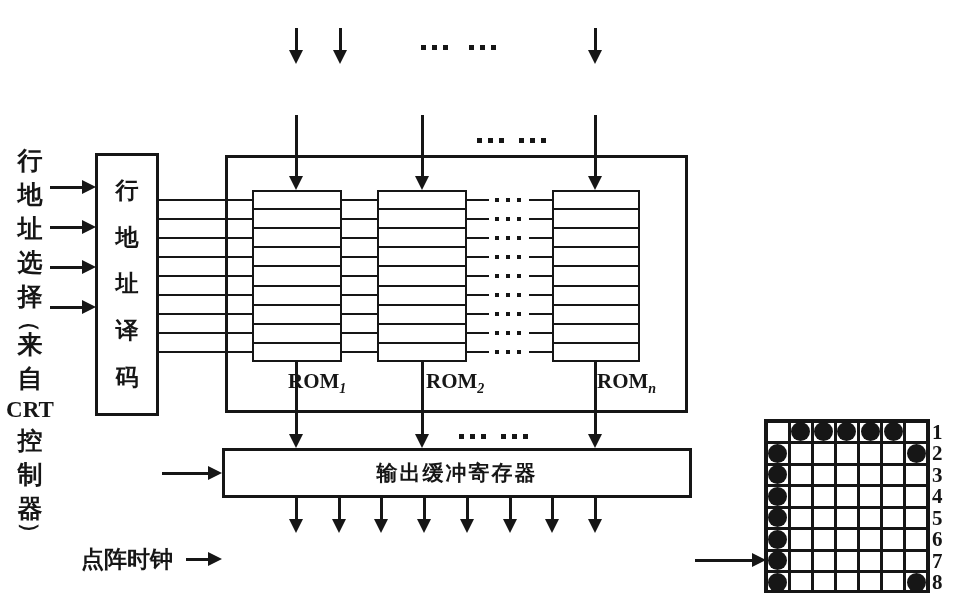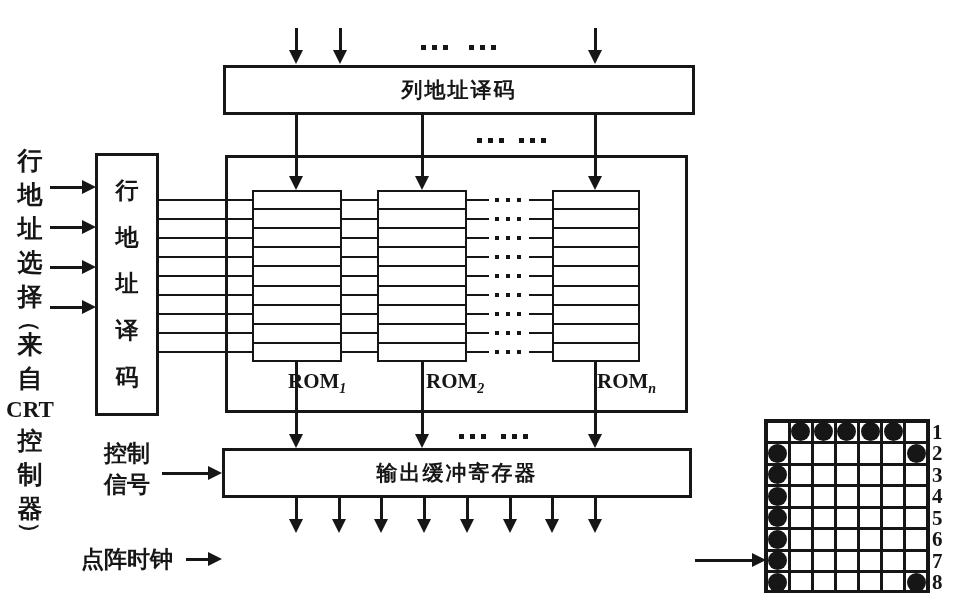--- a/index.html
+++ b/index.html
@@ -32,23 +32,20 @@
   .side-label { position:absolute; font-size:23px; font-weight:bold; line-height:31px;
                 text-align:center; white-space:nowrap; }
   .rownum { position:absolute; font-size:21px; font-weight:bold; line-height:22px; }
 </style>
 </head>
 <body>
 
 <div id="stage">
 
 
-  <div class="box" style="left:223px; top:65px; width:472px; height:50px;">
-    <span class="box-label">列地址译码</span>
-  </div>
 
   <div class="box" style="left:225px; top:155px; width:463px; height:258px;"></div>
 
   <div class="box" style="left:95px; top:153px; width:64px; height:263px;">
     <div class="vtext" id="rd-chars">
         <div class="ch">行</div>
         <div class="ch">地</div>
         <div class="ch">址</div>
         <div class="ch">译</div>
         <div class="ch">码</div>
@@ -68,24 +65,20 @@
       <div class="ch">控</div>
       <div class="ch">制</div>
       <div class="ch">器</div>
       <div class="paren">）</div>
     </div>
 
   <div class="rom-label" style="left:288px; top:369px;"><span>ROM</span><sub>1</sub></div>
   <div class="rom-label" style="left:426px; top:369px;"><span>ROM</span><sub>2</sub></div>
   <div class="rom-label" style="left:597px; top:369px;"><span>ROM</span><sub>n</sub></div>
 
-  <div class="side-label" style="left:92px; top:438px; width:70px;">
-    <div>控制</div>
-    <div>信号</div>
-  </div>
 
   <div class="box" style="left:222px; top:448px; width:470px; height:50px;">
     <span class="box-label">输出缓冲寄存器</span>
   </div>
 
   <div class="side-label" style="left:66px; top:544px; width:122px;">点阵时钟</div>
 
 
 <div class="abs ink" style="left: 294.5px; top: 28px; width: 3px; height: 24px;"></div>
     <div class="ah-down" style="left: 289px; top: 50px;"></div>

